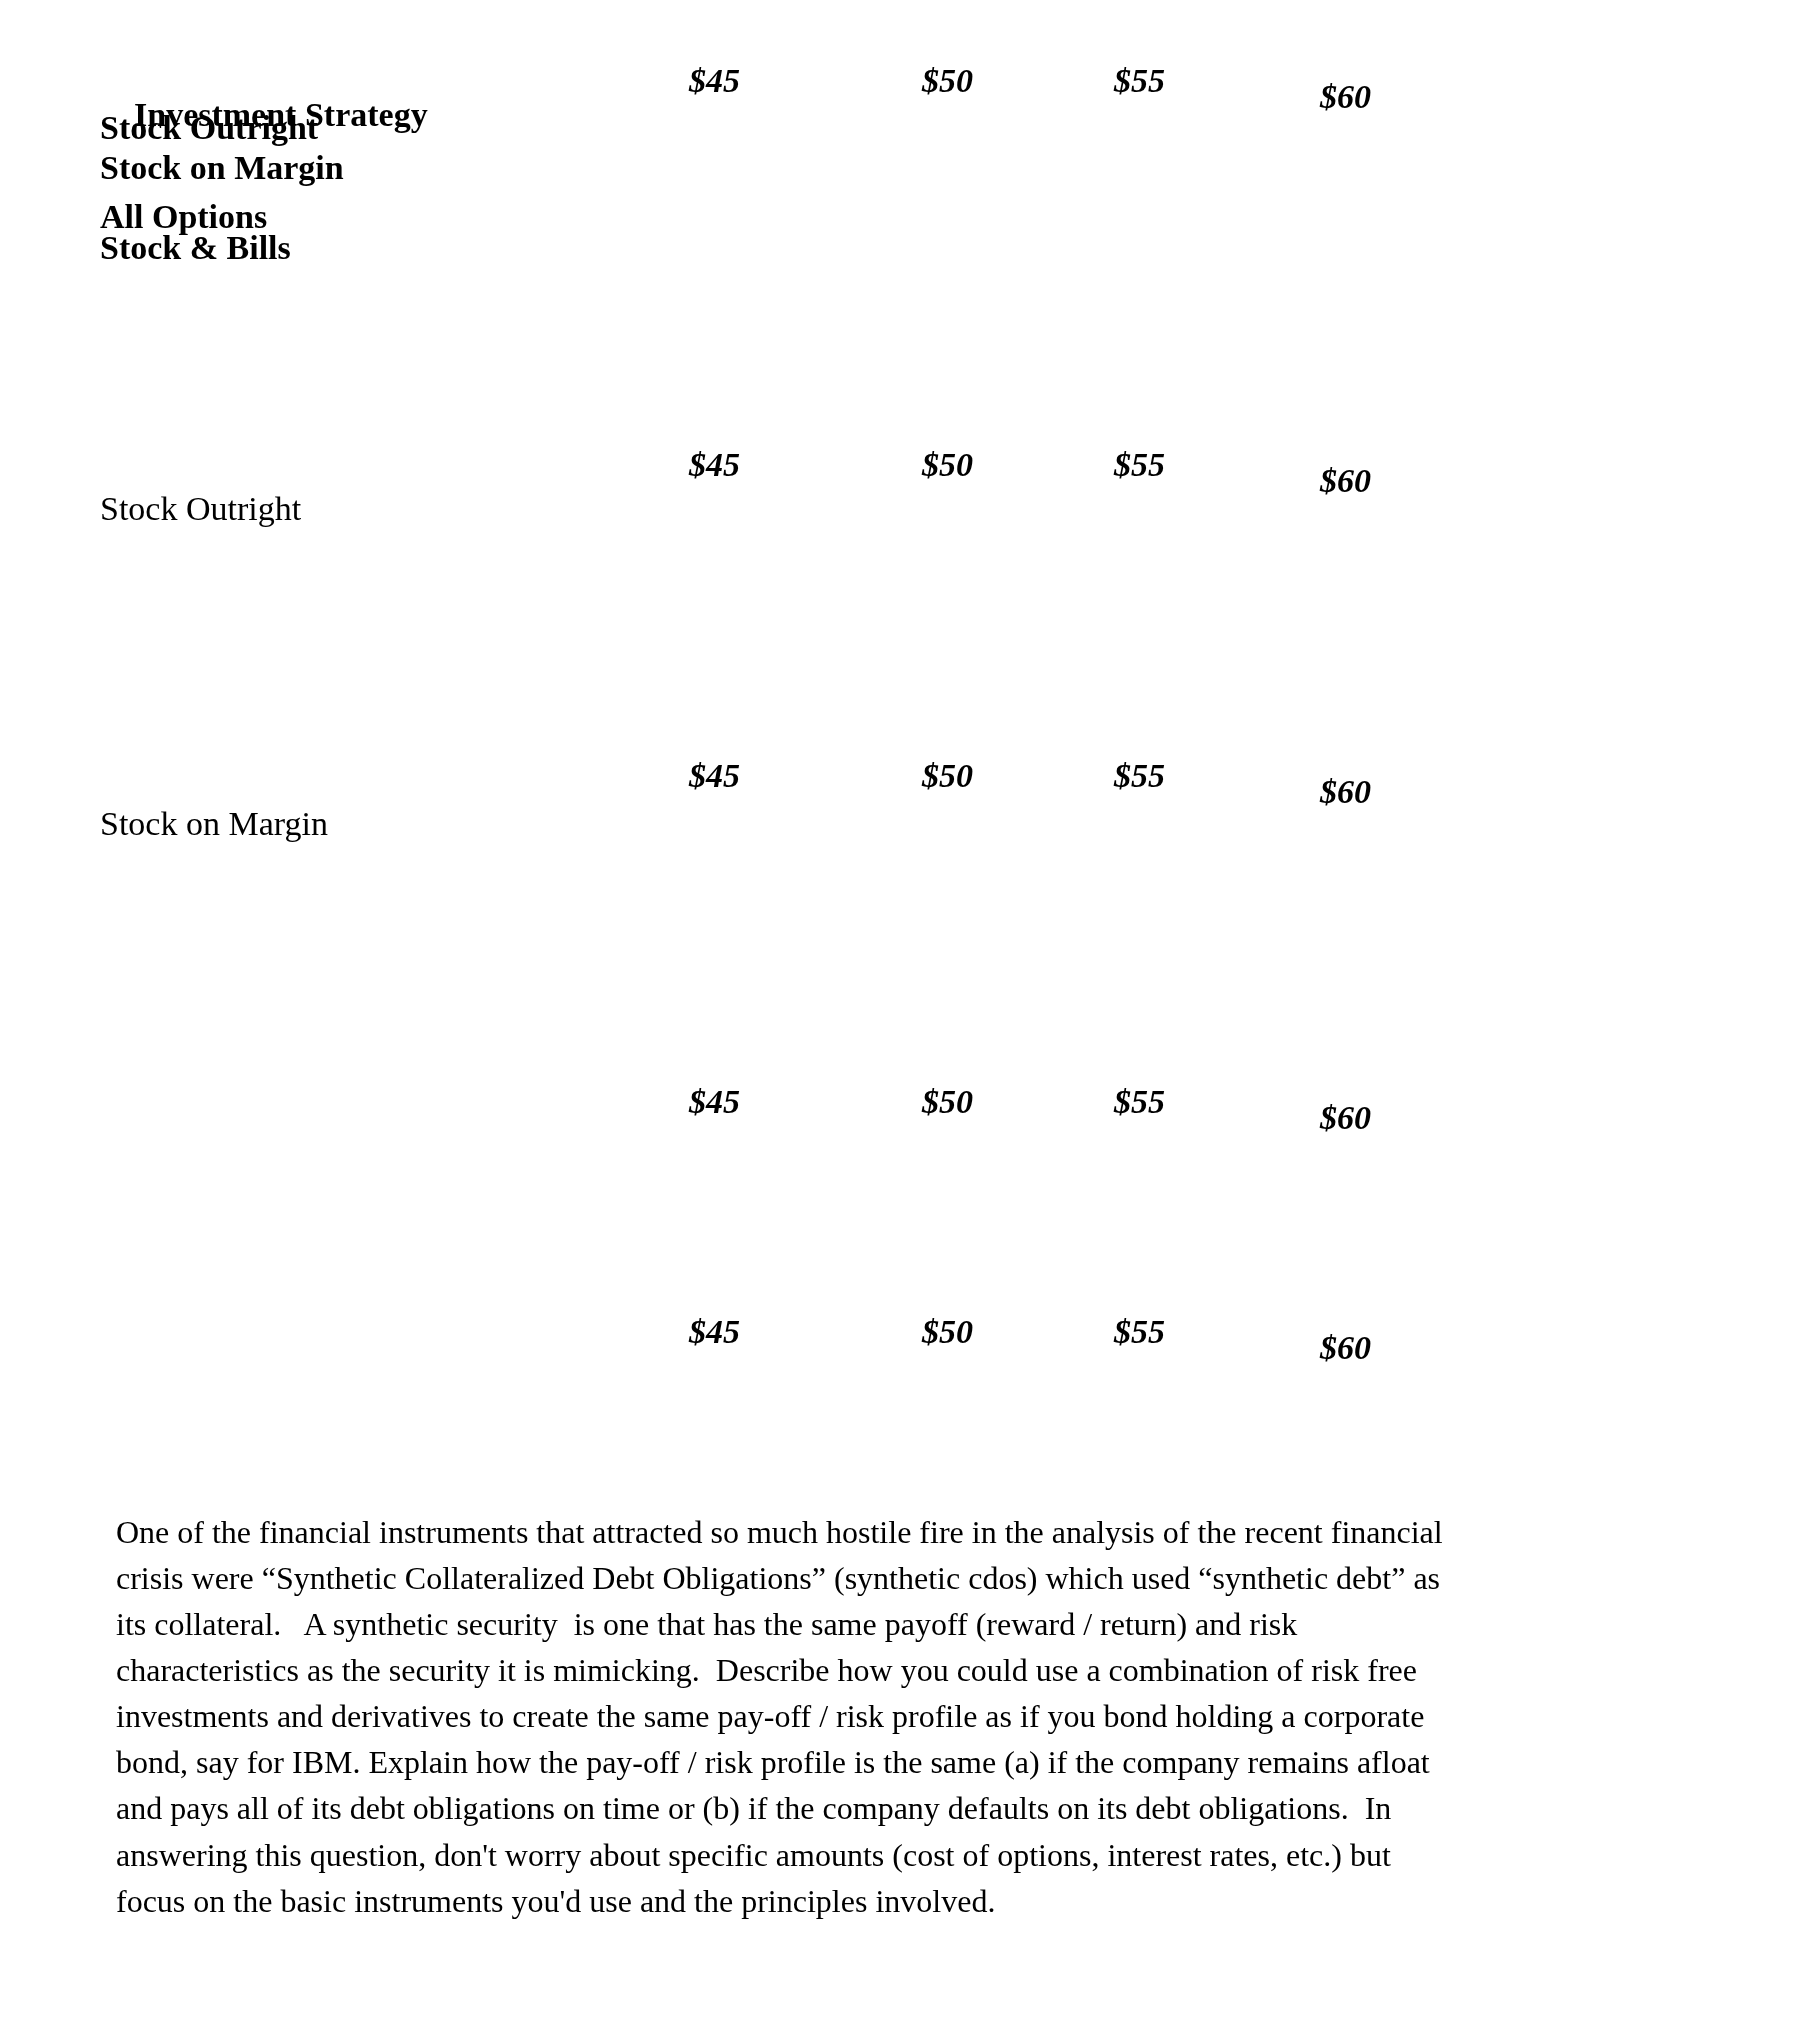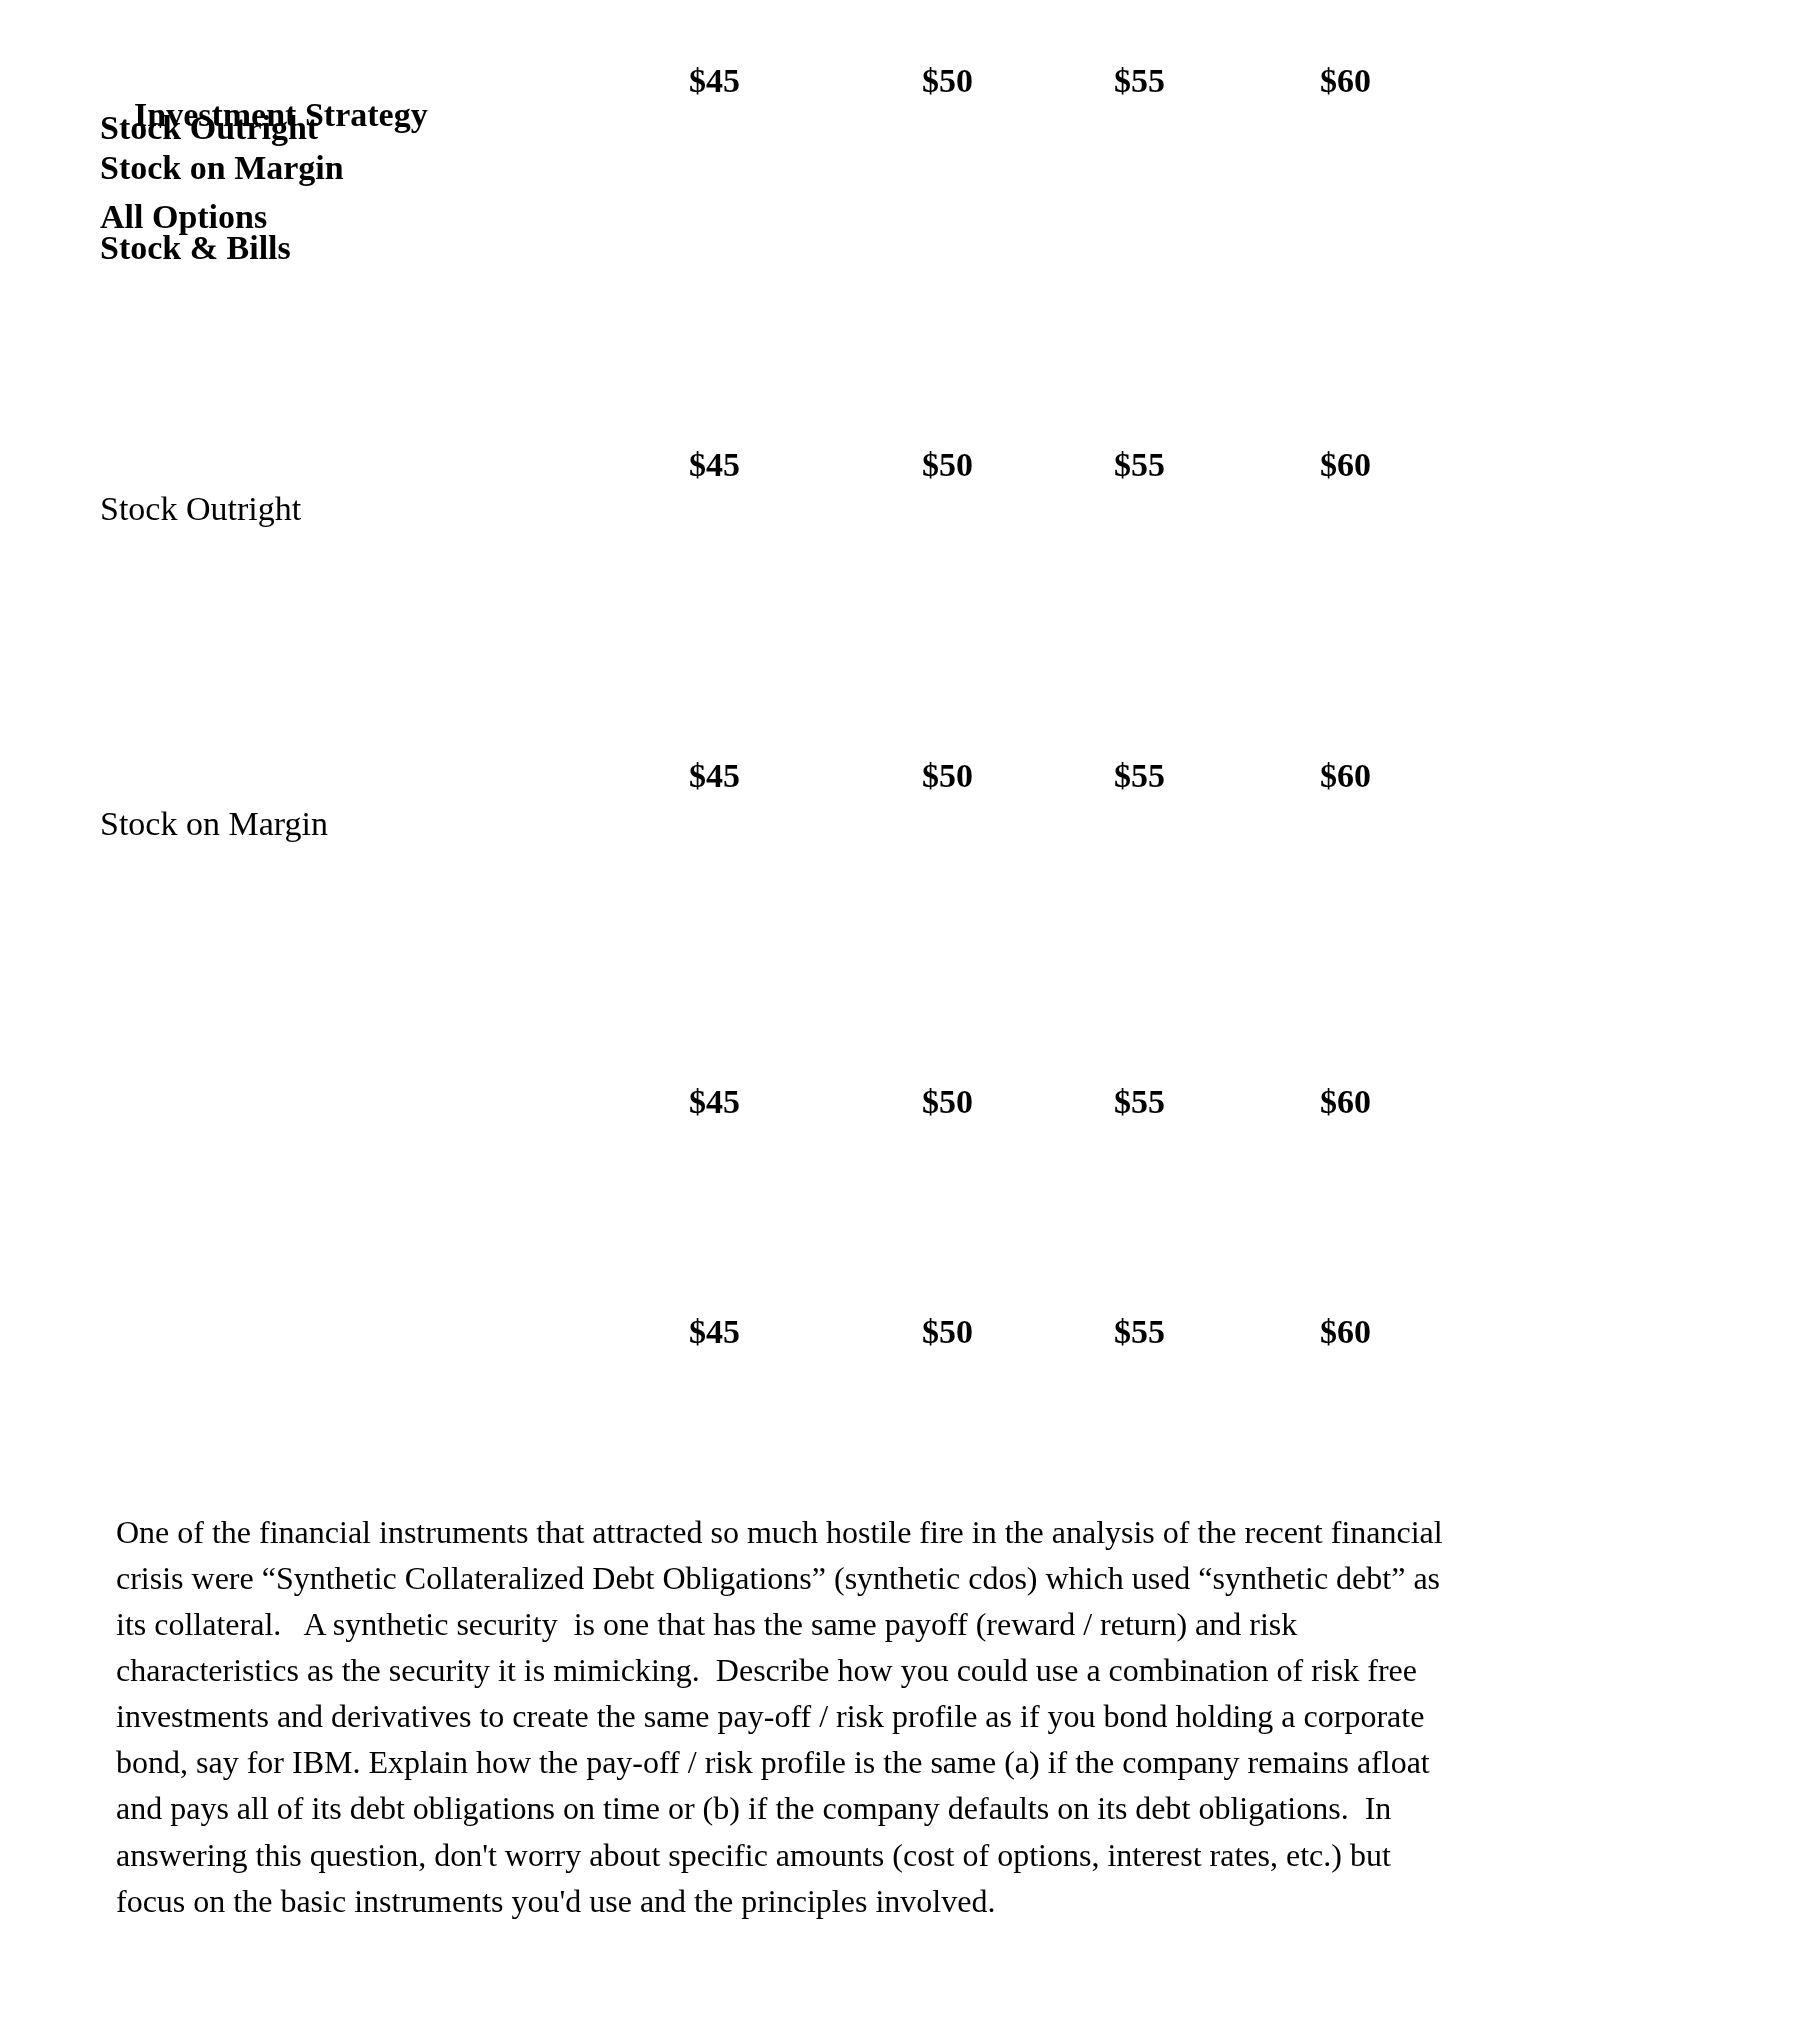--- a/index.html
+++ b/index.html
@@ -14,25 +14,25 @@
   }
   .row {
     position: absolute;
     left: 100px;
     width: 1661px;
     font-size: 34px;
     line-height: 34px;
     white-space: pre;
   }
   .b { font-weight: bold; }
-  .price { position: absolute; top: 0; }
+  .price { position: absolute; top: 0; font-style: italic; }
   .p1 { left: 589px; }
   .p2 { left: 822px; }
   .p3 { left: 1014px; }
-  .p4 { left: 1220px; }
+  .p4 { left: 1220px; margin-top: 16px; }
   .para-line {
     position: absolute;
     left: 100px;
     width: 1661px;
     font-size: 32px;
     line-height: 34px;
     white-space: pre;
     margin-left: 16px;
   }
 </style>

